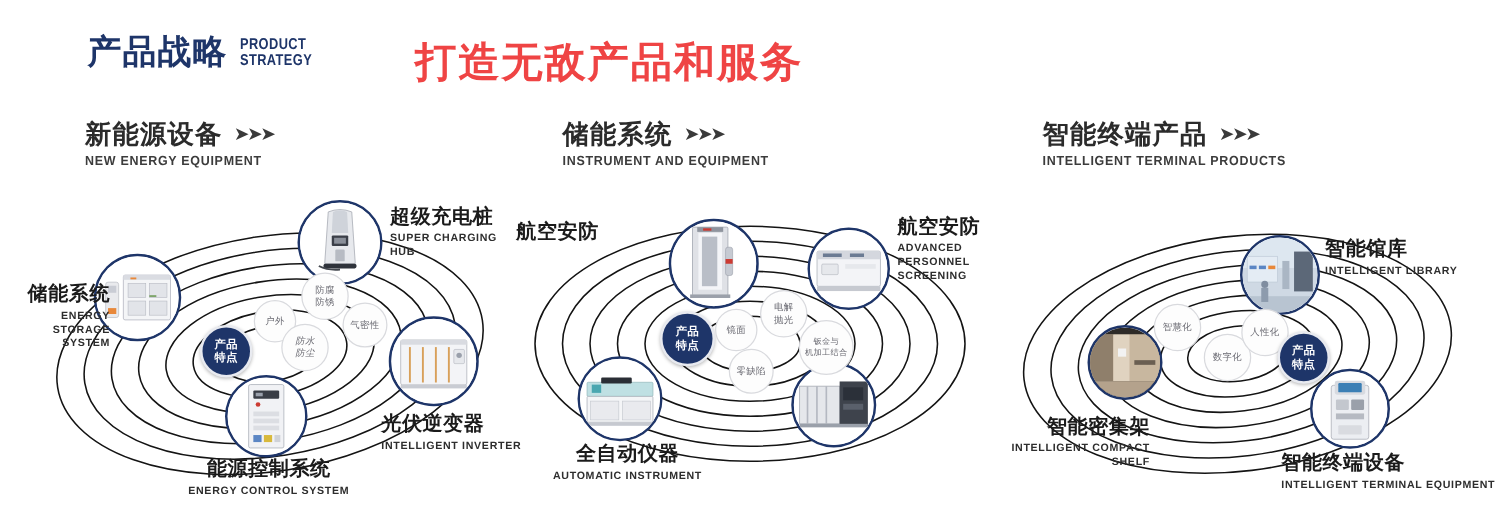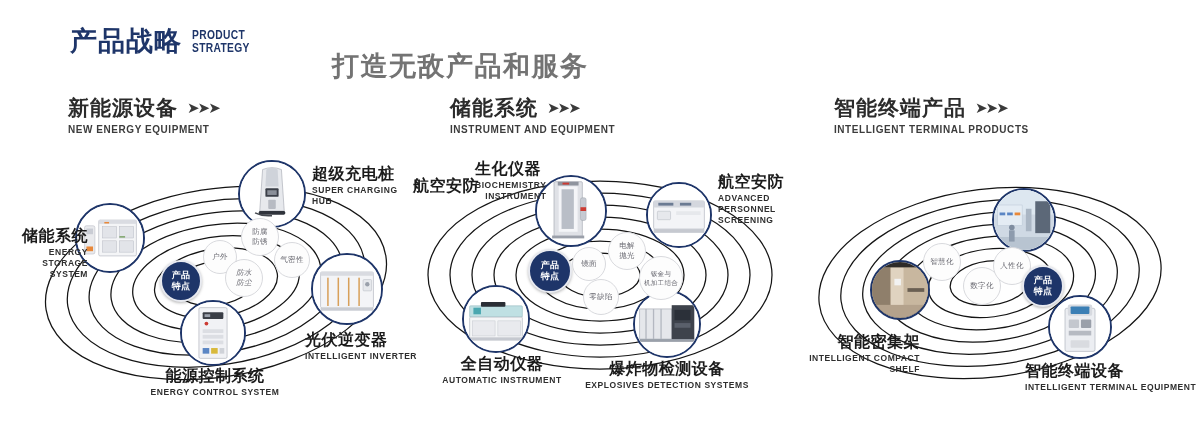--- a/index.html
+++ b/index.html
@@ -15,22 +15,22 @@
   .hdr-cn{
     font-size:27px;font-weight:bold;color:#1e3569;letter-spacing:1px;
     line-height:1;font-family:"Liberation Sans","DejaVu Sans",sans-serif;
   }
   .hdr-en{
     margin-left:10px;margin-bottom:1px;color:#1e3569;font-weight:bold;
     font-size:12.5px;line-height:12.5px;letter-spacing:0.4px;
     transform:scaleX(.82);transform-origin:left bottom;white-space:pre-line;
   }
   .hdr-sub{
-    position:absolute;left:332px;top:33px;font-size:27px;font-weight:bold;
-    color:#737373;letter-spacing:1.5px;line-height:1;margin-top:20px;
+    position:absolute;left:332px;top:33px;font-size:33px;font-weight:bold;
+    color:#ef4444;letter-spacing:1.5px;line-height:1;
   }
 
   
   .sect{position:absolute;}
   .sect .cn{
     font-size:21px;font-weight:bold;color:#2b2b2b;letter-spacing:1px;
     line-height:23px;display:flex;align-items:center;
   }
   .sect .arrows{
     margin-left:9px;font-size:15px;color:#3a3a3a;letter-spacing:-2px;
@@ -237,25 +237,20 @@
         <rect x="18" y="5" width="30" height="58" rx="1" fill="#dfe1e6" stroke="#a5a9b2" stroke-width=".7"></rect>
         <rect x="23" y="10" width="20" height="48" fill="#f4f5f8"></rect>
         <rect x="26" y="13" width="13" height="42" fill="#b9bec7"></rect>
         <rect x="22" y="5" width="22" height="4" fill="#8f949e"></rect>
         <rect x="27" y="6" width="7" height="2" fill="#cc3b33"></rect>
         <rect x="46" y="22" width="6" height="24" rx="2" fill="#c6cad2" stroke="#9ba0aa" stroke-width=".5"></rect>
         <rect x="46" y="32" width="6" height="4" fill="#cc3b33"></rect>
         <rect x="16" y="62" width="34" height="3" fill="#9ba0aa"></rect>
       </svg>
     </div>
-    <div class="nlabel" style="left:75px;top:5px;">
-      <div class="cn">生化仪器</div>
-      <div class="en" style="white-space:pre-line;text-align:right;">BIOCHEMISTRY
-INSTRUMENT</div>
-    </div>
 
     <div class="node" style="left:246px;top:27px;width:66px;height:66px;">
       <svg class="img" viewBox="0 0 66 66">
         <rect width="66" height="66" fill="#ffffff"></rect>
         <rect x="6" y="18" width="54" height="30" rx="1.5" fill="#f3f4f7" stroke="#b0b4bd" stroke-width=".7"></rect>
         <rect x="6" y="18" width="54" height="7" rx="1" fill="#d4d7de"></rect>
         <rect x="11" y="20" width="16" height="3" fill="#6b7b93"></rect>
         <rect x="34" y="20" width="12" height="3" fill="#6b7b93"></rect>
         <rect x="10" y="29" width="14" height="9" rx="1" fill="#e6e8ec" stroke="#b0b4bd" stroke-width=".5"></rect>
         <rect x="30" y="29" width="26" height="4" fill="#e6e8ec"></rect>
@@ -273,24 +268,20 @@
         <rect width="68" height="68" fill="#ffffff"></rect>
         <rect x="5" y="18" width="34" height="32" fill="#e5e7eb" stroke="#a8acb5" stroke-width=".7"></rect>
         <rect x="11" y="18" width="1.4" height="32" fill="#b4b8c1"></rect>
         <rect x="19" y="18" width="1.4" height="32" fill="#b4b8c1"></rect>
         <rect x="27" y="18" width="1.4" height="32" fill="#b4b8c1"></rect>
         <rect x="39" y="14" width="24" height="38" fill="#3e434c"></rect>
         <rect x="42" y="19" width="17" height="11" fill="#2b3039"></rect>
         <rect x="42" y="33" width="17" height="5" fill="#5a606b"></rect>
         <rect x="5" y="50" width="58" height="3" fill="#9aa0aa"></rect>
       </svg>
-    </div>
-    <div class="nlabel center-al" style="left:157px;top:205px;width:220px;">
-      <div class="cn">爆炸物检测设备</div>
-      <div class="en">EXPLOSIVES DETECTION SYSTEMS</div>
     </div>
 
     <div class="node" style="left:62px;top:130px;width:68px;height:68px;">
       <svg class="img" viewBox="0 0 68 68">
         <rect width="68" height="68" fill="#ffffff"></rect>
         <rect x="6" y="20" width="56" height="12" rx="1" fill="#bfe0e3" stroke="#93b7bb" stroke-width=".6"></rect>
         <rect x="18" y="16" width="26" height="5" rx="1" fill="#2a2e35"></rect>
         <rect x="6" y="32" width="56" height="22" rx="1" fill="#f4f5f7" stroke="#b0b4bd" stroke-width=".7"></rect>
         <rect x="9" y="36" width="24" height="16" fill="#e9eaee" stroke="#c2c6cd" stroke-width=".5"></rect>
         <rect x="36" y="36" width="24" height="16" fill="#e9eaee" stroke="#c2c6cd" stroke-width=".5"></rect>
@@ -337,20 +328,24 @@
         <rect x="4" y="16" width="26" height="22" fill="#e4ecf4" stroke="#b7c4d2" stroke-width=".5"></rect>
         <rect x="6" y="24" width="6" height="3" fill="#5b86c4"></rect>
         <rect x="14" y="24" width="6" height="3" fill="#5b86c4"></rect>
         <rect x="22" y="24" width="6" height="3" fill="#e8883a"></rect>
         <rect x="44" y="12" width="16" height="34" fill="#5c6878"></rect>
         <rect x="34" y="20" width="6" height="24" fill="#aab6c4"></rect>
         <circle cx="19" cy="40" r="3" fill="#7f8da0"></circle>
         <rect x="16" y="43" width="6" height="12" fill="#8d9bad"></rect>
       </svg>
     </div>
+    <div class="nlabel" style="left:260px;top:36px;">
+      <div class="cn">智能馆库</div>
+      <div class="en">INTELLIGENT LIBRARY</div>
+    </div>
 
     <div class="node" style="left:248px;top:140px;width:64px;height:64px;">
       <svg class="img" viewBox="0 0 64 64">
         <rect width="64" height="64" fill="#ffffff"></rect>
         <rect x="16" y="12" width="32" height="46" rx="2" fill="#eceef2" stroke="#adb1ba" stroke-width=".7"></rect>
         <rect x="19" y="8" width="26" height="12" rx="2" fill="#d7dae0"></rect>
         <rect x="22" y="10" width="20" height="8" rx="1" fill="#3b7fb5"></rect>
         <rect x="20" y="24" width="11" height="9" rx="1" fill="#c3c7ce"></rect>
         <rect x="33" y="24" width="11" height="9" rx="1" fill="#9aa0aa"></rect>
         <rect x="20" y="36" width="24" height="5" fill="#b6bac2"></rect>

